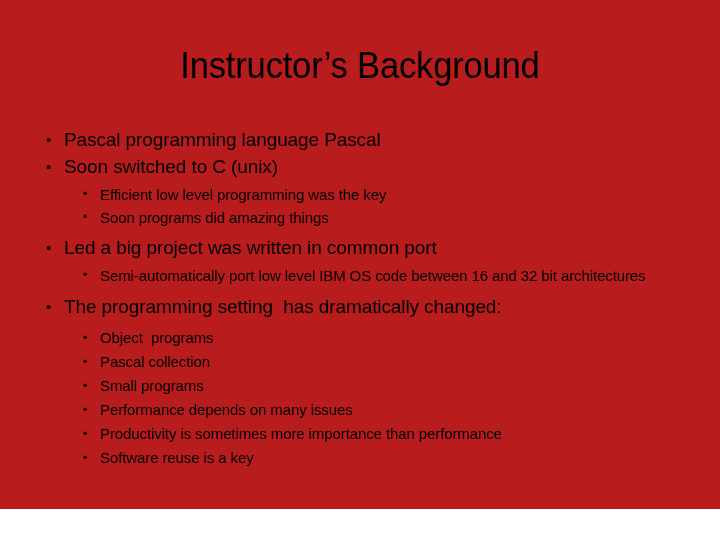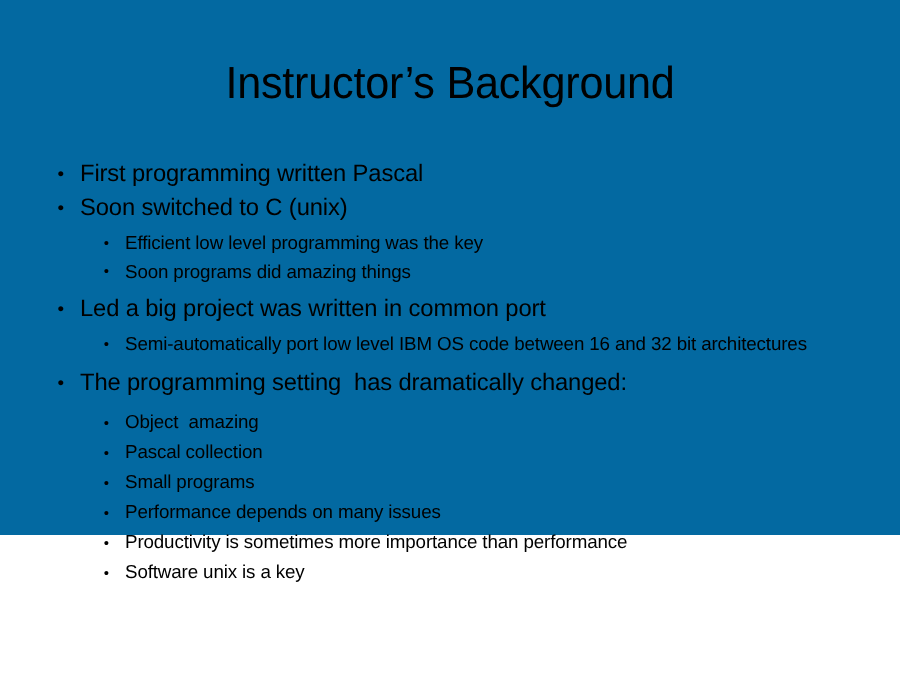--- a/index.html
+++ b/index.html
@@ -11,22 +11,22 @@
     width: 720px;
     height: 540px;
     overflow: hidden;
     font-family: "Liberation Sans", sans-serif;
     color: #000000;
     -webkit-font-smoothing: antialiased;
   }
   .slide {
     position: relative;
     width: 720px;
-    height: 428px;
-    background: #0369a1;
+    height: 509px;
+    background: #b91c1c;
     box-sizing: border-box;
   }
 
   
   .slide-title {
     position: absolute;
     left: 0;
     top: 44px;
     width: 720px;
     text-align: center;
@@ -120,21 +120,21 @@
 
 <div class="slide">
 
   <div class="slide-title">Instructor’s Background</div>
 
   <div class="body-area">
 
     <ul class="lvl l1">
       <li class="item">
         <span class="bullet">•</span>
-        <span class="btxt">First programming written Pascal</span>
+        <span class="btxt">Pascal programming language Pascal</span>
       </li>
       <li class="item">
         <span class="bullet">•</span>
         <span class="btxt">Soon switched to C (unix)</span>
       </li>
     </ul>
 
     <div class="spacer-3"></div>
 
     <ul class="lvl l2">
@@ -173,38 +173,38 @@
         <span class="bullet">•</span>
         <span class="btxt">The programming setting  has dramatically changed:</span>
       </li>
     </ul>
 
     <div class="spacer-6"></div>
 
     <ul class="lvl l3">
       <li class="item">
         <span class="bullet">•</span>
-        <span class="btxt">Object  amazing</span>
+        <span class="btxt">Object  programs</span>
       </li>
       <li class="item">
         <span class="bullet">•</span>
         <span class="btxt">Pascal collection</span>
       </li>
       <li class="item">
         <span class="bullet">•</span>
         <span class="btxt">Small programs</span>
       </li>
       <li class="item">
         <span class="bullet">•</span>
         <span class="btxt">Performance depends on many issues</span>
       </li>
       <li class="item">
         <span class="bullet">•</span>
         <span class="btxt">Productivity is sometimes more importance than performance</span>
       </li>
       <li class="item">
         <span class="bullet">•</span>
-        <span class="btxt">Software unix is a key</span>
+        <span class="btxt">Software reuse is a key</span>
       </li>
     </ul>
 
   </div>
 </div>
 
 </body></html>

